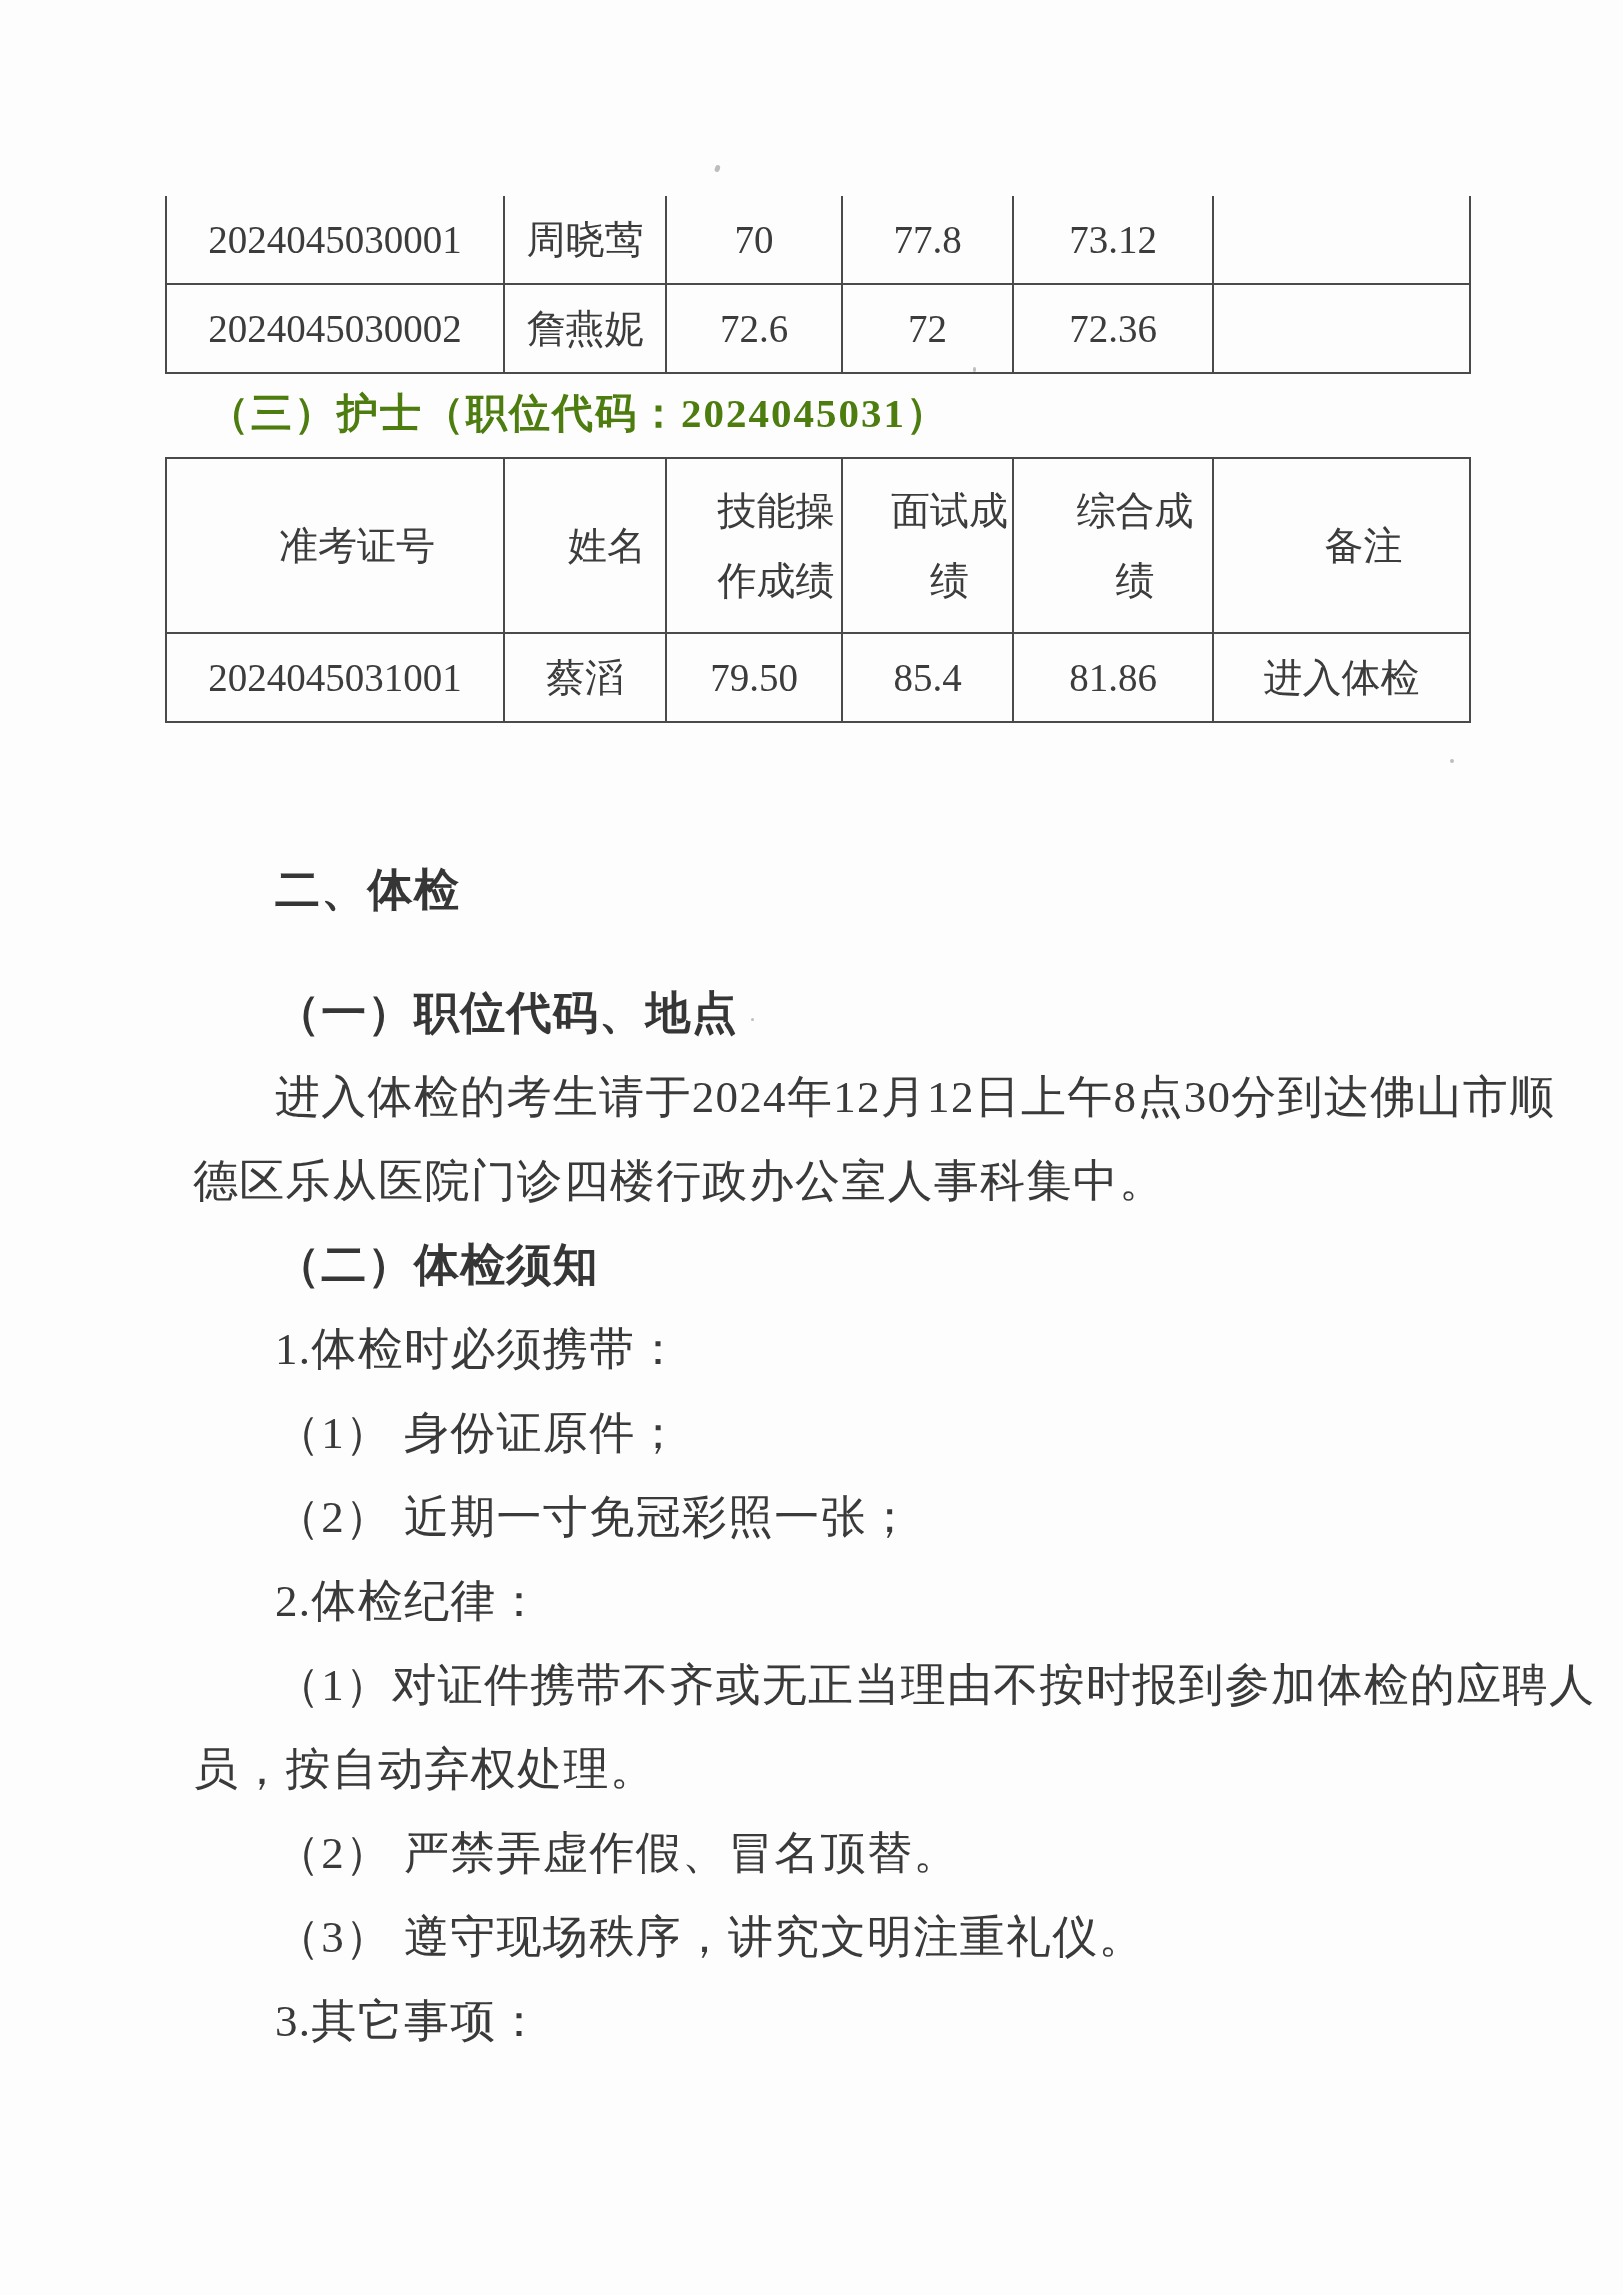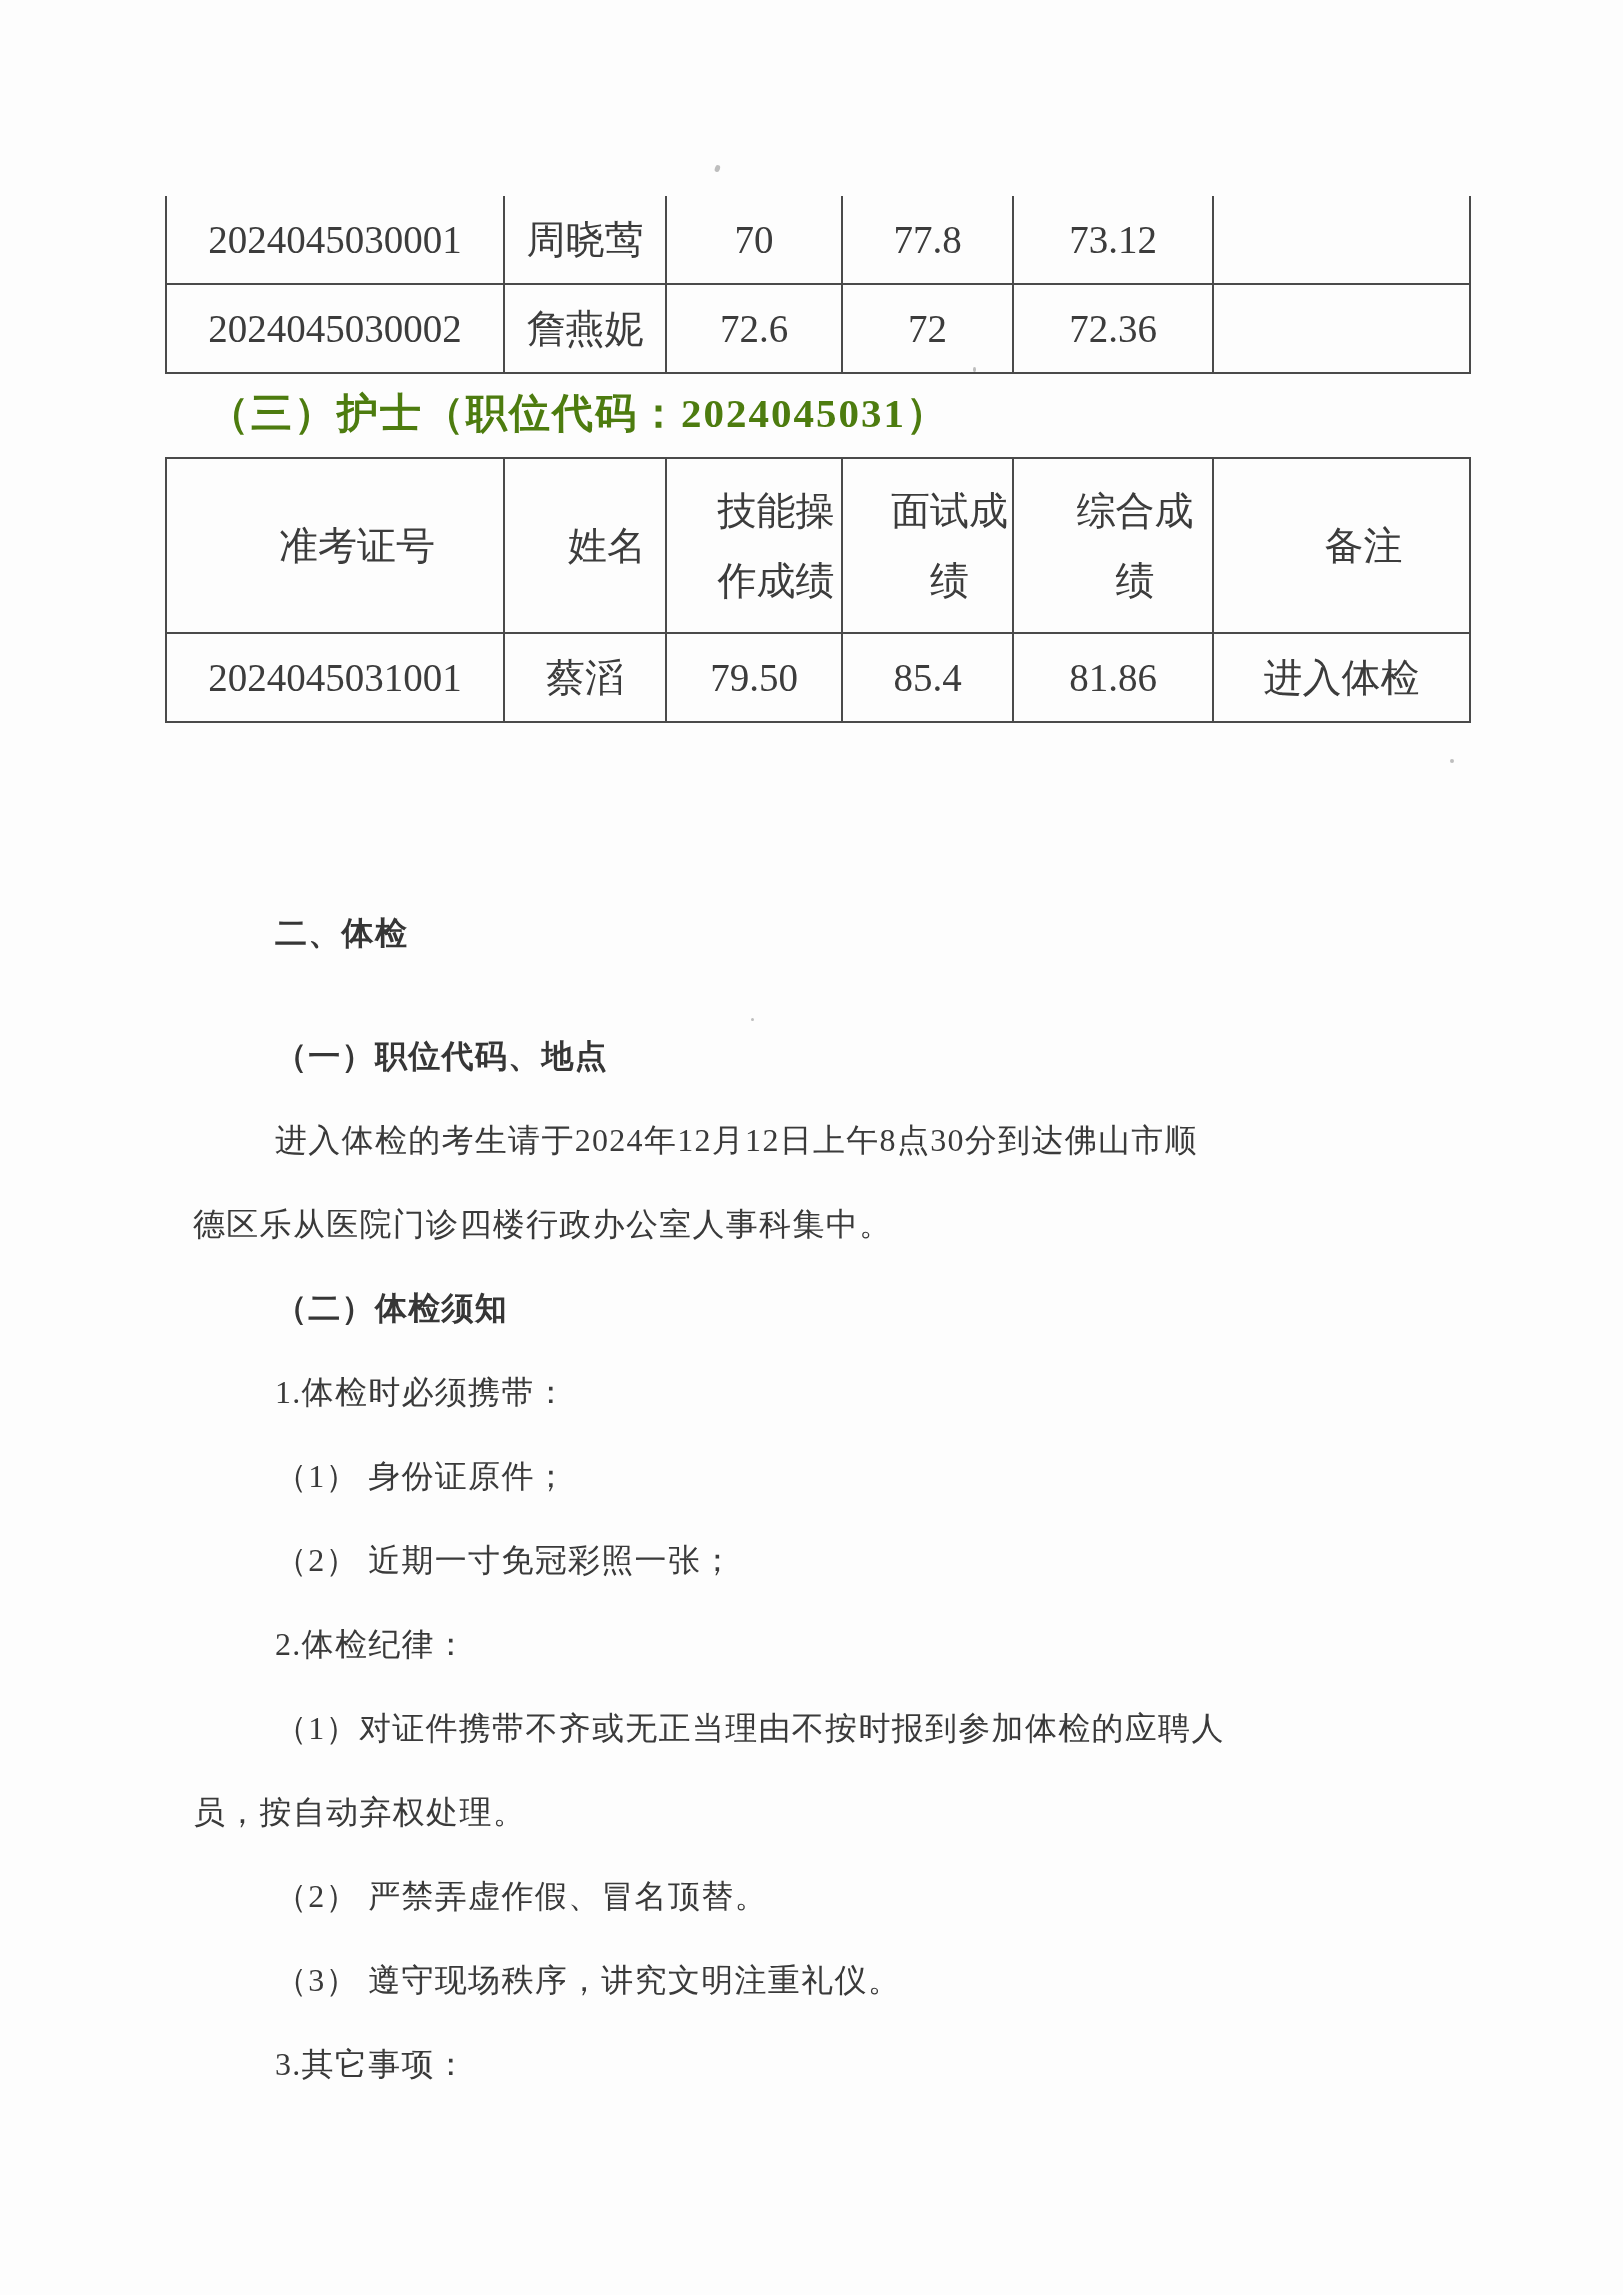--- a/index.html
+++ b/index.html
@@ -36,22 +36,22 @@
   #table-nurse{top:457px;}
   #table-nurse tr.header-row td{height:173px;line-height:70px;white-space:pre-line;padding-left:44px;}
   #table-nurse tr.data-row td{height:87px;}
   
   .nurse-heading{
     position:absolute;left:208px;top:386px;
     font-size:41px;font-weight:bold;color:#4d7c0f;
     letter-spacing:2px;white-space:pre;
   }
   .body-text{
-    position:absolute;left:193px;top:891px;width:1283px;
-    font-size:32px;line-height:84px;color:#3a3a3a;
+    position:absolute;left:193px;top:848px;width:1283px;
+    font-size:45px;line-height:84px;color:#3a3a3a;
   }
   .line{height:84px;white-space:pre;letter-spacing:1.3px;}
   .indent{text-indent:82px;}
   .bold{font-weight:bold;color:#363636;}
   .gap-before{margin-top:39px;}
   
   .speck{position:absolute;background:#8a8a8a;border-radius:50%;opacity:.55;}
   .speck.s1{left:715px;top:165px;width:4.6px;height:6.5px;transform:rotate(20deg);}
   .speck.s2{left:973px;top:367px;width:3.3px;height:5.2px;}
   .speck.s3{left:1450px;top:759px;width:3.9px;height:3.9px;}

